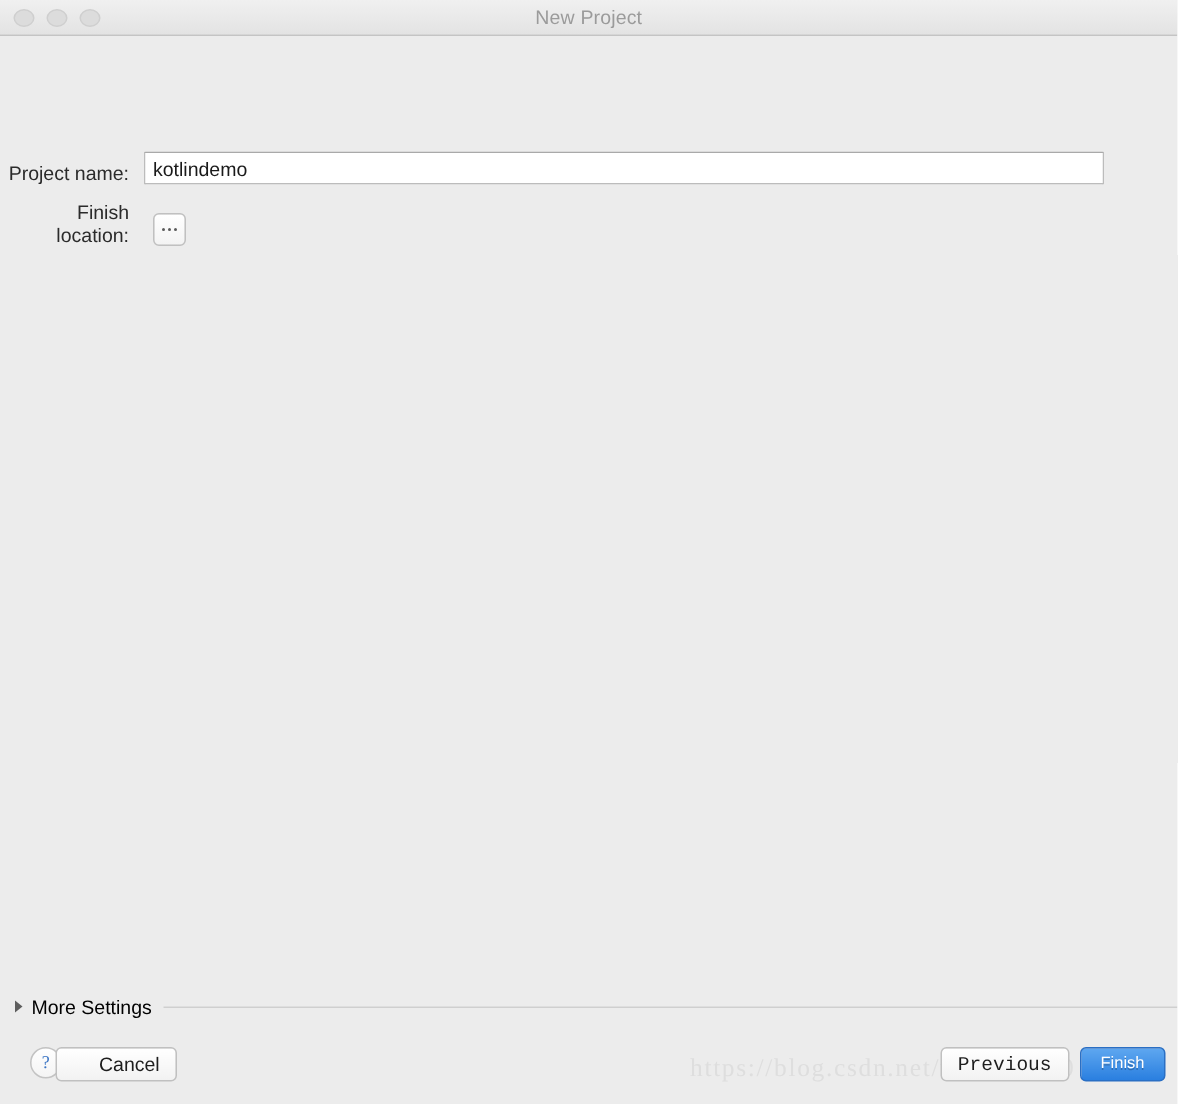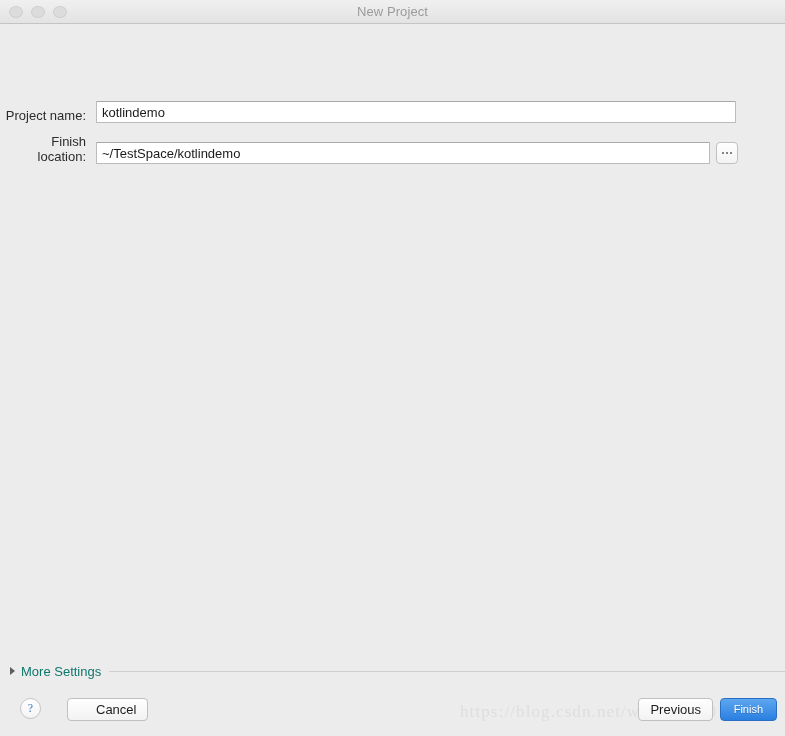--- a/index.html
+++ b/index.html
@@ -155,21 +155,21 @@
     width: 0;
     height: 0;
     border-top: 4px solid transparent;
     border-bottom: 4px solid transparent;
     border-left: 5px solid #5e5e5e;
     margin-right: 6px;
     flex: 0 0 auto;
   }
   .more-settings-label {
     font-size: 13px;
-    color: #0f766e;
+    color: #000000;
     white-space: nowrap;
     user-select: none;
   }
   .separator-line {
     flex: 1 1 auto;
     height: 1px;
     background: #cfcfcf;
     margin-left: 8px;
   }
 
@@ -210,22 +210,22 @@
     border: 1px solid #c0c0c0;
     border-radius: 4px;
     font-family: "Liberation Sans", sans-serif;
     font-size: 13px;
     color: #1d1d1d;
     padding: 0 11px;
     cursor: default;
     line-height: 21px;
     white-space: nowrap;
   }
-  .cancel-button { left: 67px; padding-left: 28px; }
-  .previous-button { right: 72px; }
+  .cancel-button { left: 37px; padding-left: 28px; }
+  .previous-button { right: 72px; font-family: Liberation Mono, monospace; }
 
   .default-button {
     position: absolute;
     top: 0;
     right: 8px;
     height: 23px;
     box-sizing: border-box;
     background: linear-gradient(to bottom, #5ea7f0 0%, #2a7fe0 100%);
     border: 1px solid #2a6fc4;
     border-radius: 4px;
@@ -273,21 +273,20 @@
 
   <div class="content">
 
     <div class="form-row name-row">
       <div class="field-label">Project name:</div>
       <input class="text-input" type="text" value="kotlindemo" style="">
     </div>
 
     <div class="form-row location-row">
       <div class="field-label">Finish location:</div>
-      <input class="text-input" type="text" value="~/TestSpace/kotlindemo" style="">
       <button class="browse-button">
         <span class="dots">
             <i></i>
             <i></i>
             <i></i>
           </span>
       </button>
     </div>
 
   </div>

